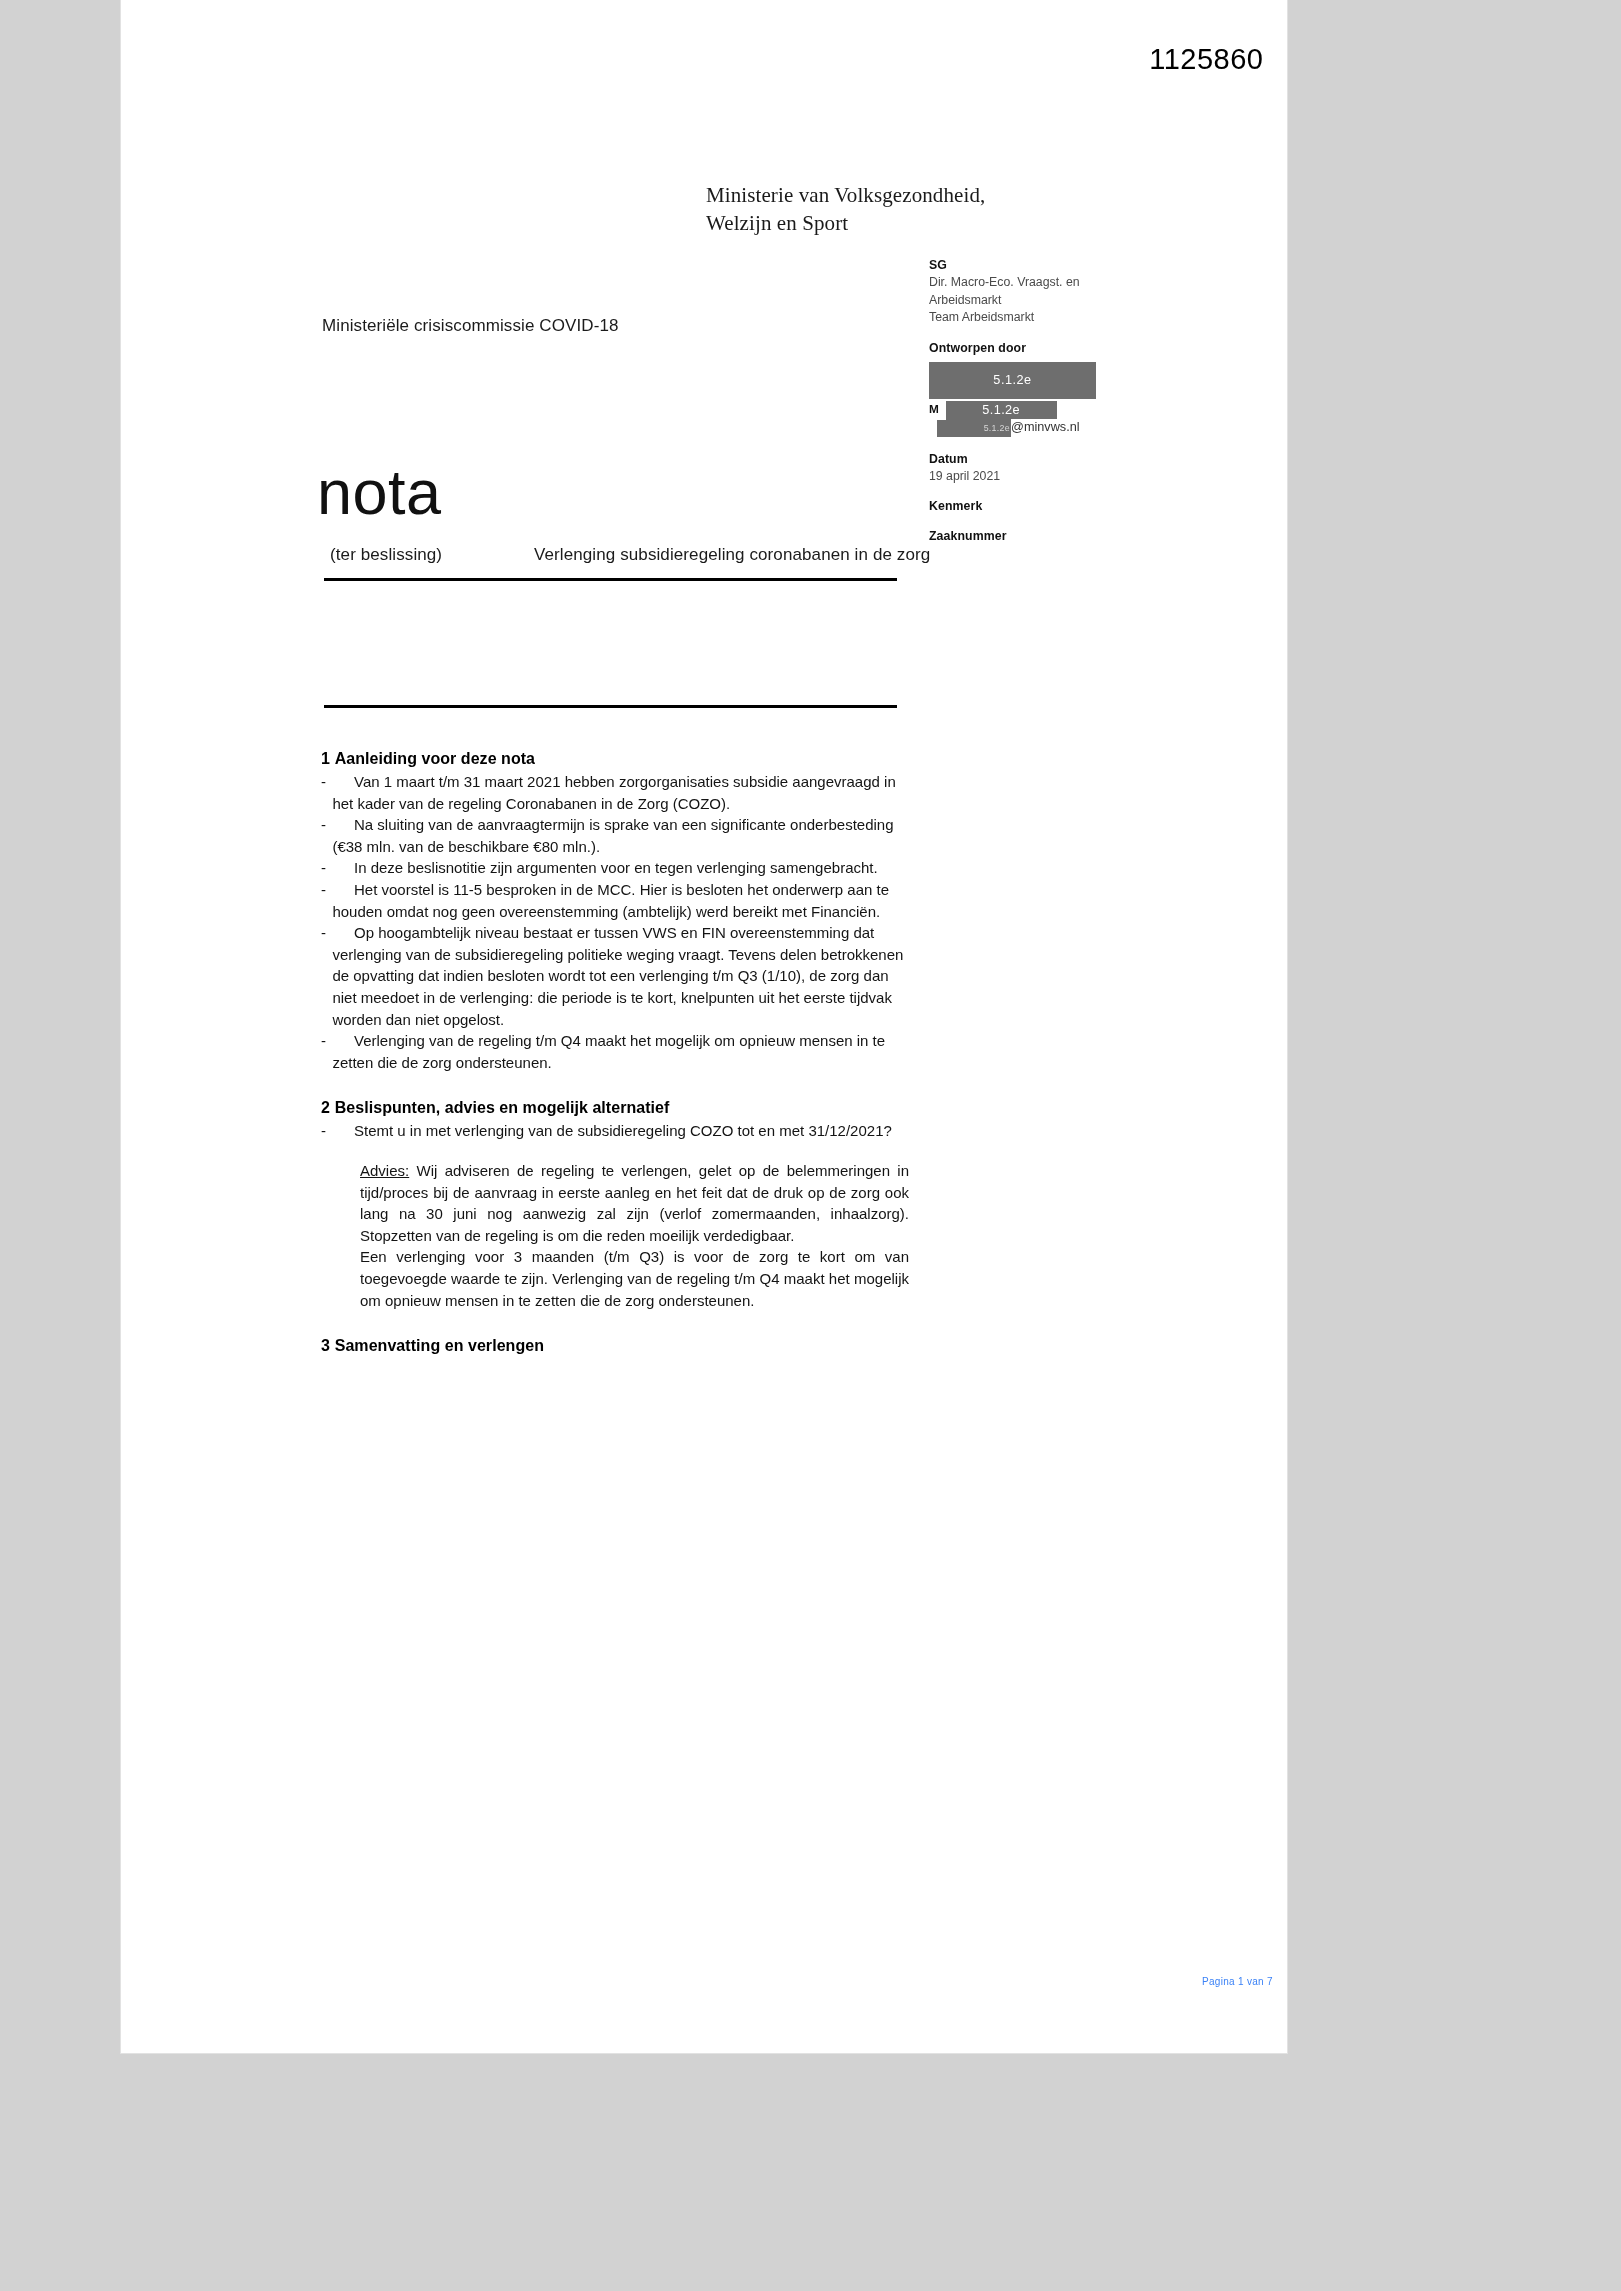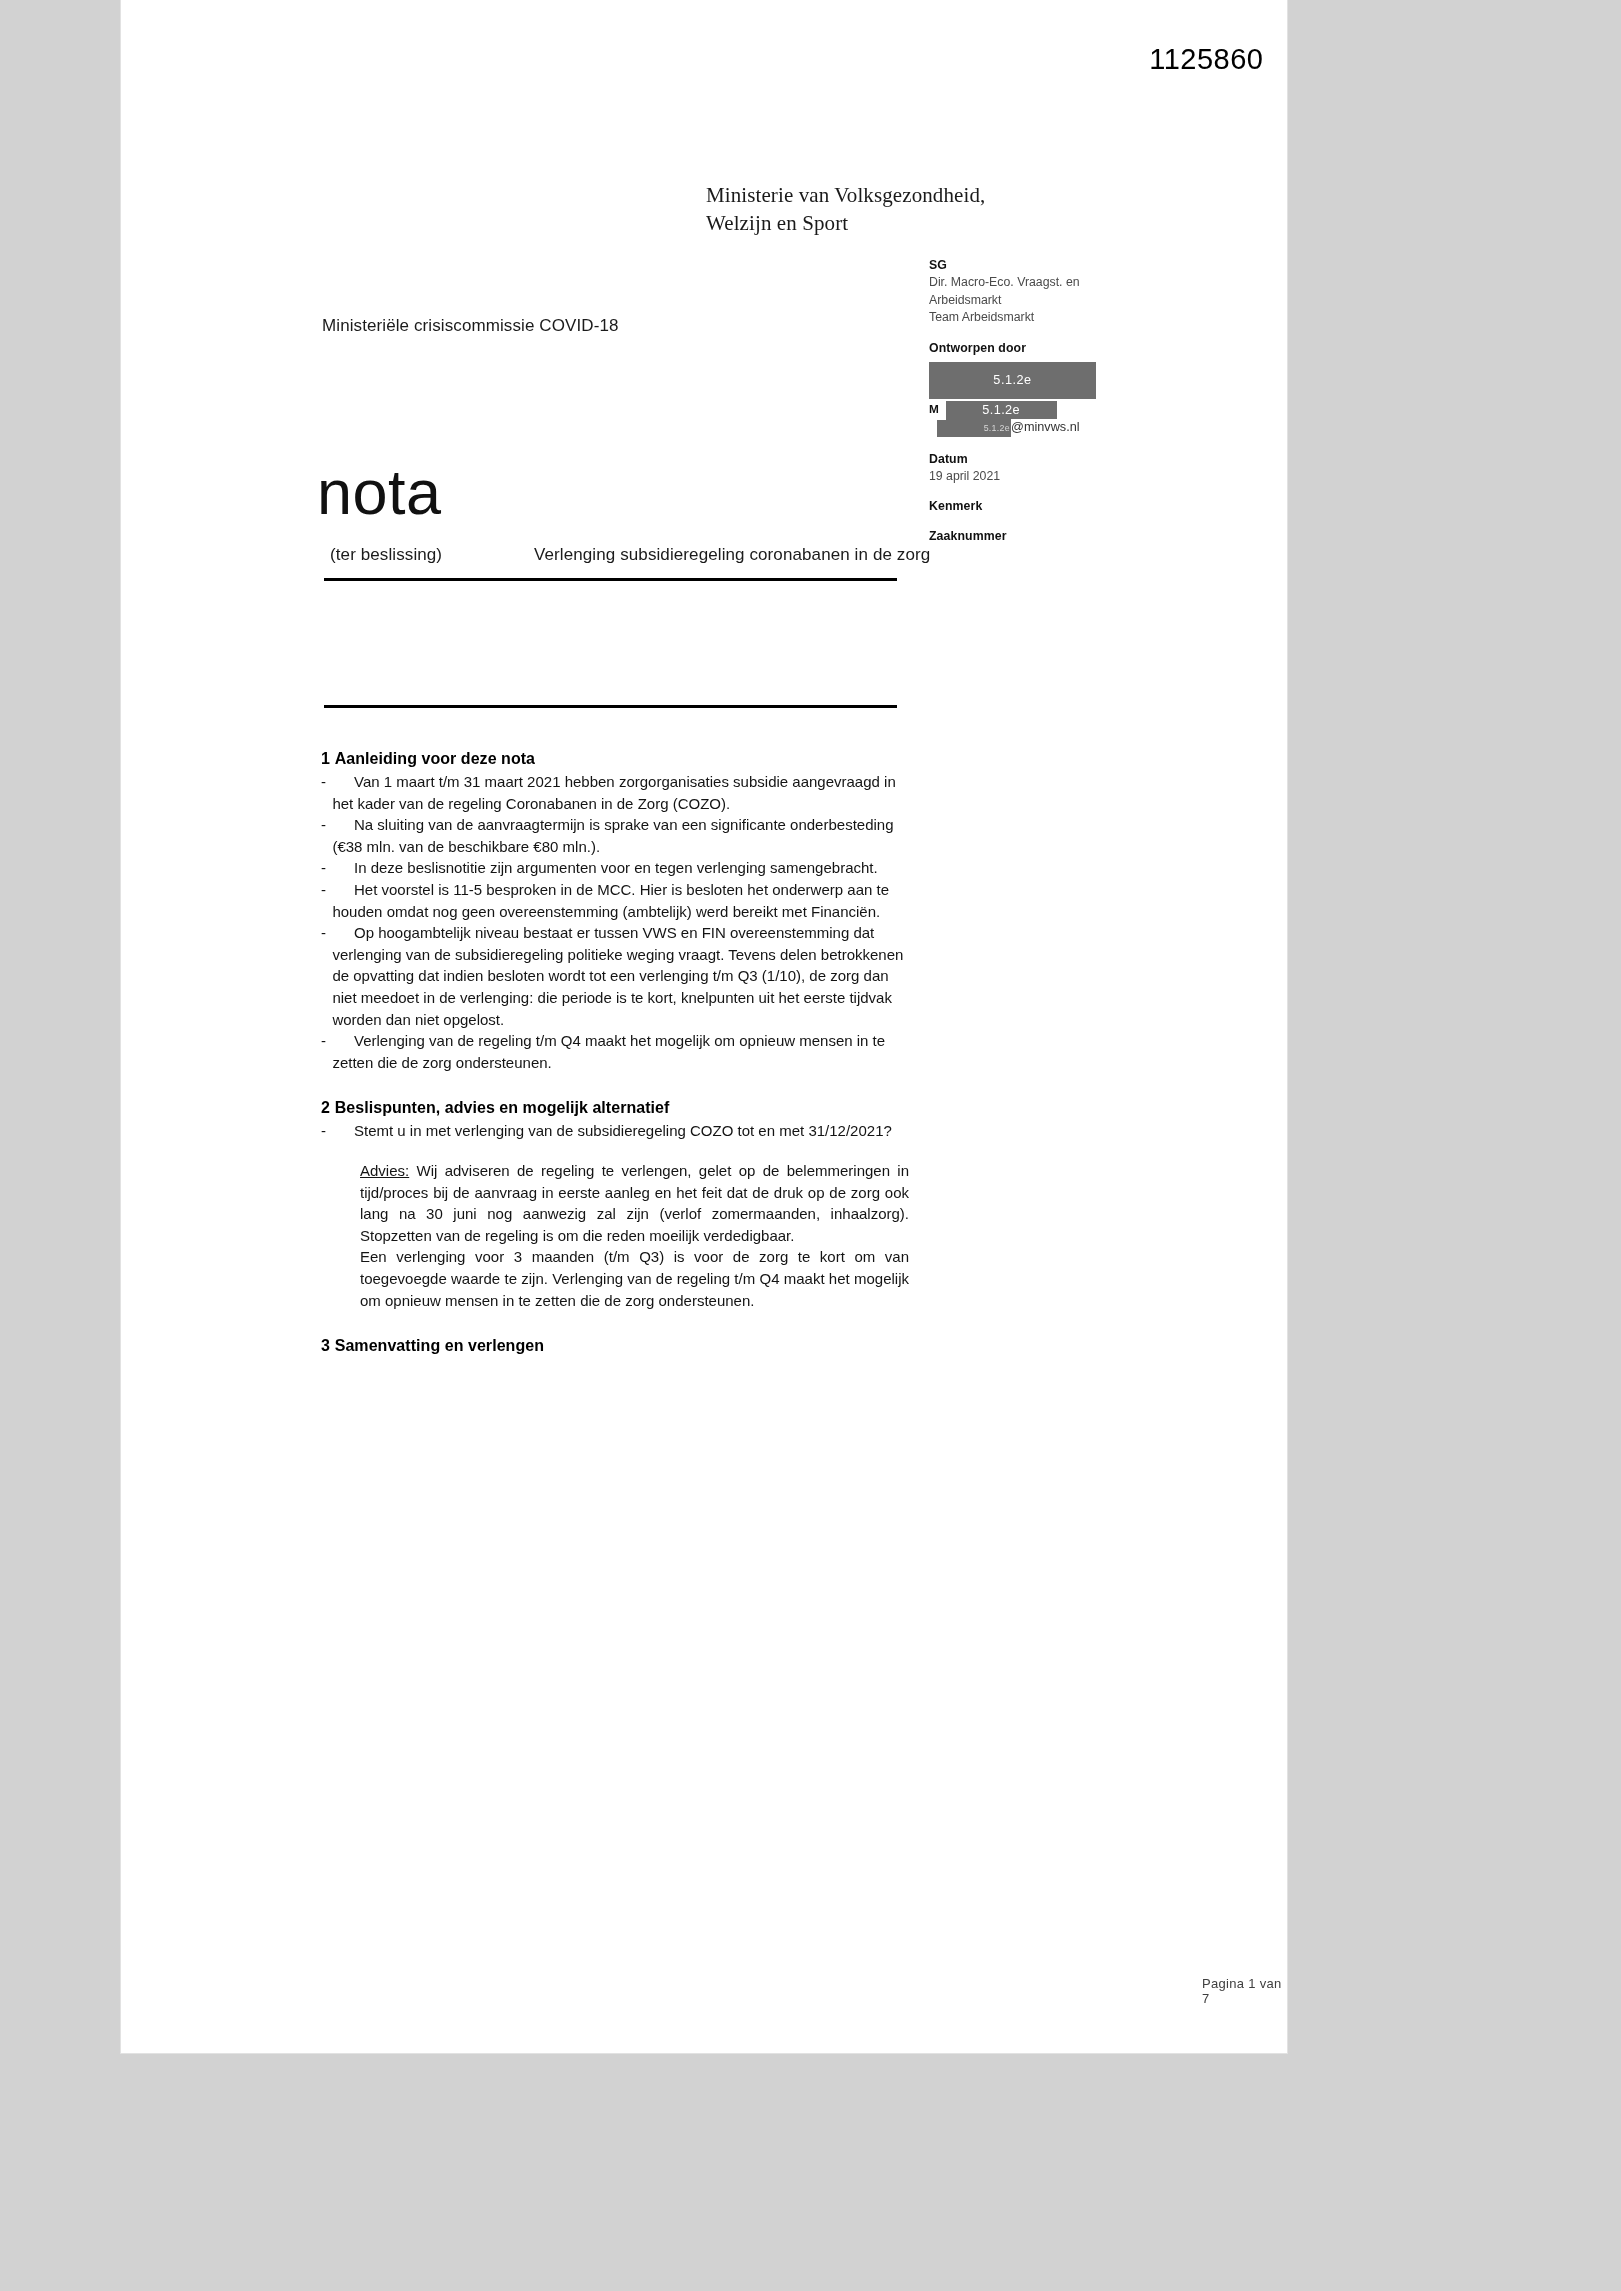--- a/index.html
+++ b/index.html
@@ -238,22 +238,22 @@
     margin-top: 18.6px;
     text-align: justify;
   }
   .advies p { margin: 0; }
   .advies .u { text-decoration: underline; }
 
   .footer {
     position: absolute;
     left: 1081px;
     top: 1976px;
-    font-size: 13px;
-    color: #404040;
+    font-size: 10px;
+    color: #3b82f6;
     letter-spacing: 0.3px;
   }
 </style>
 </head>
 <body>
 
 <div class="viewport">
 
   <div class="page">
 

